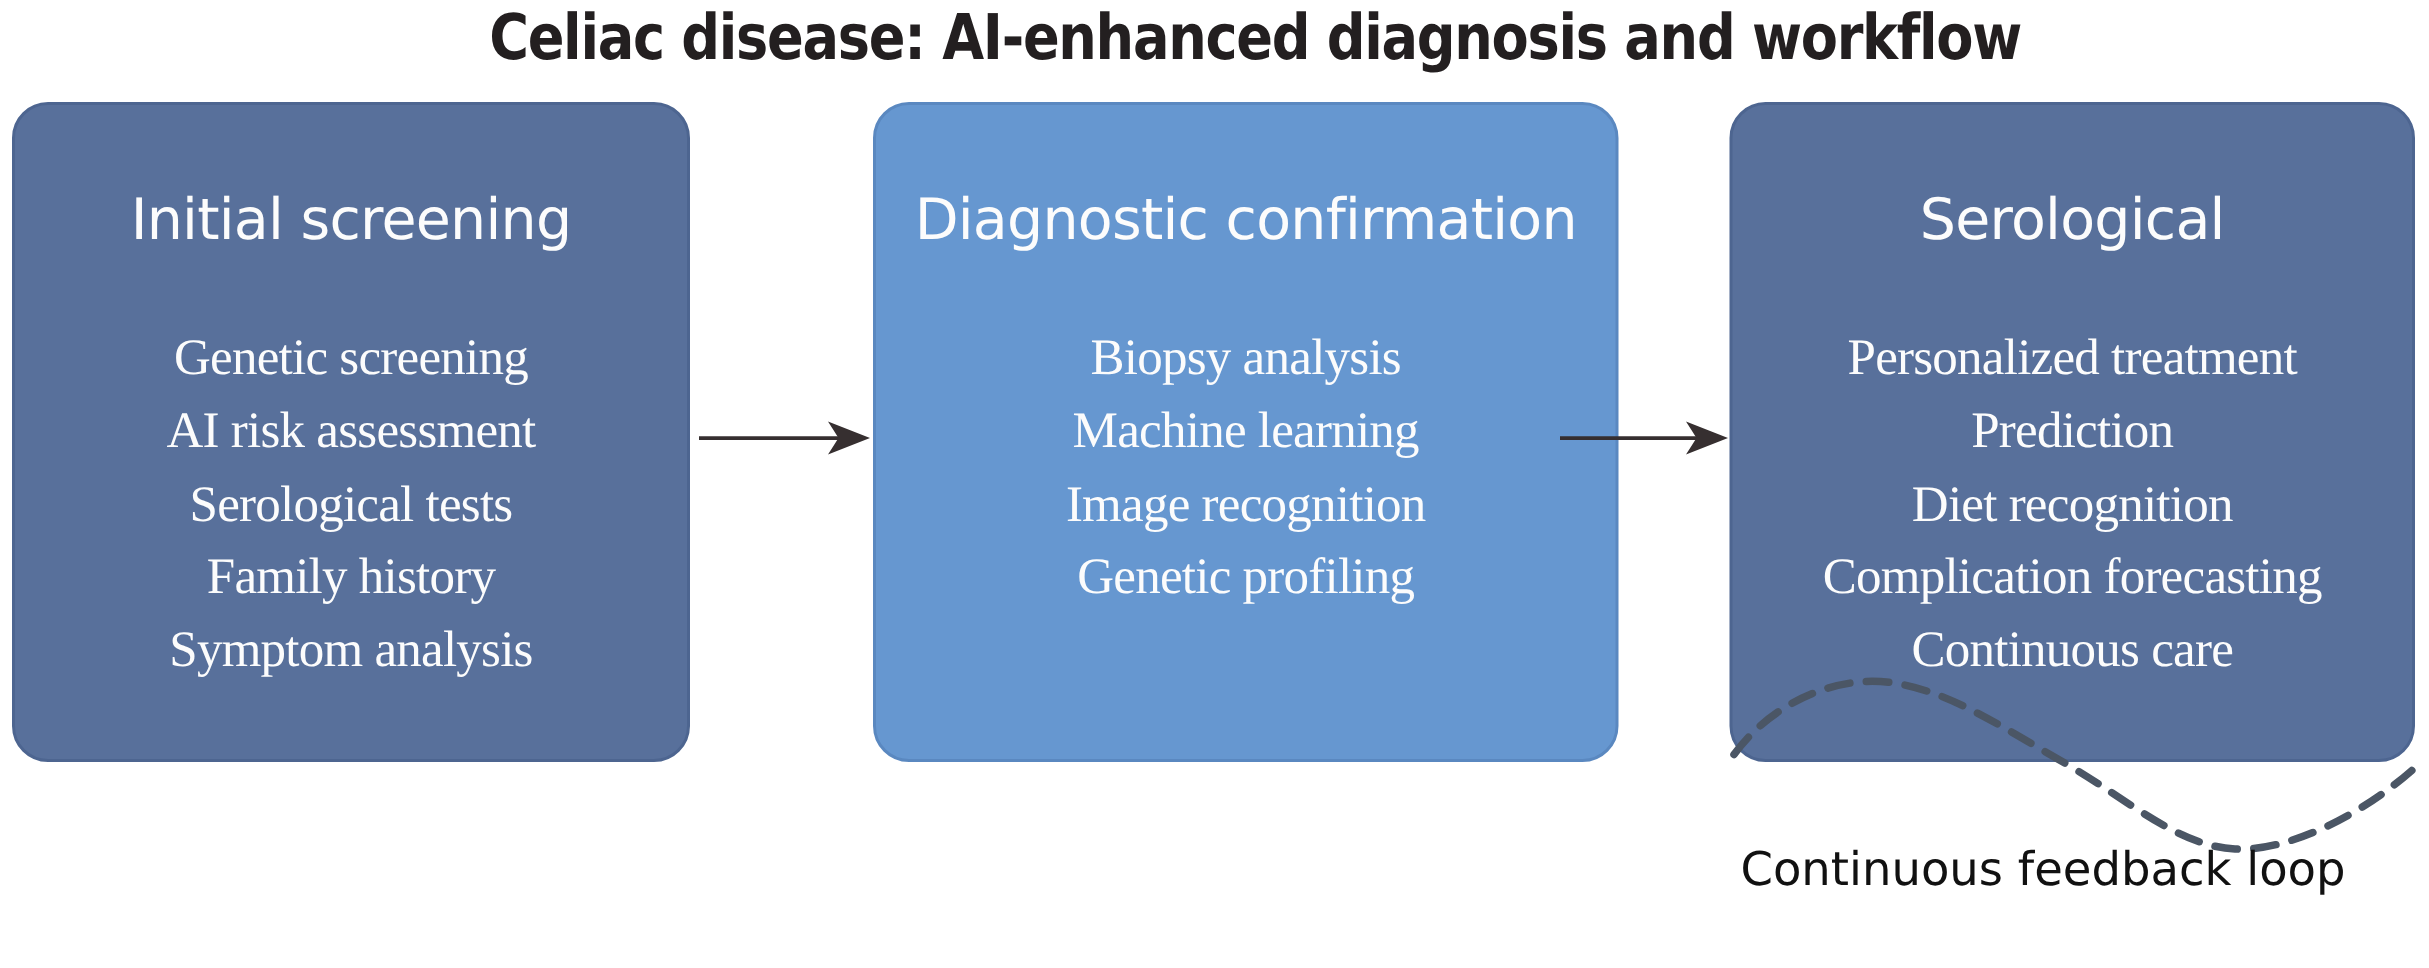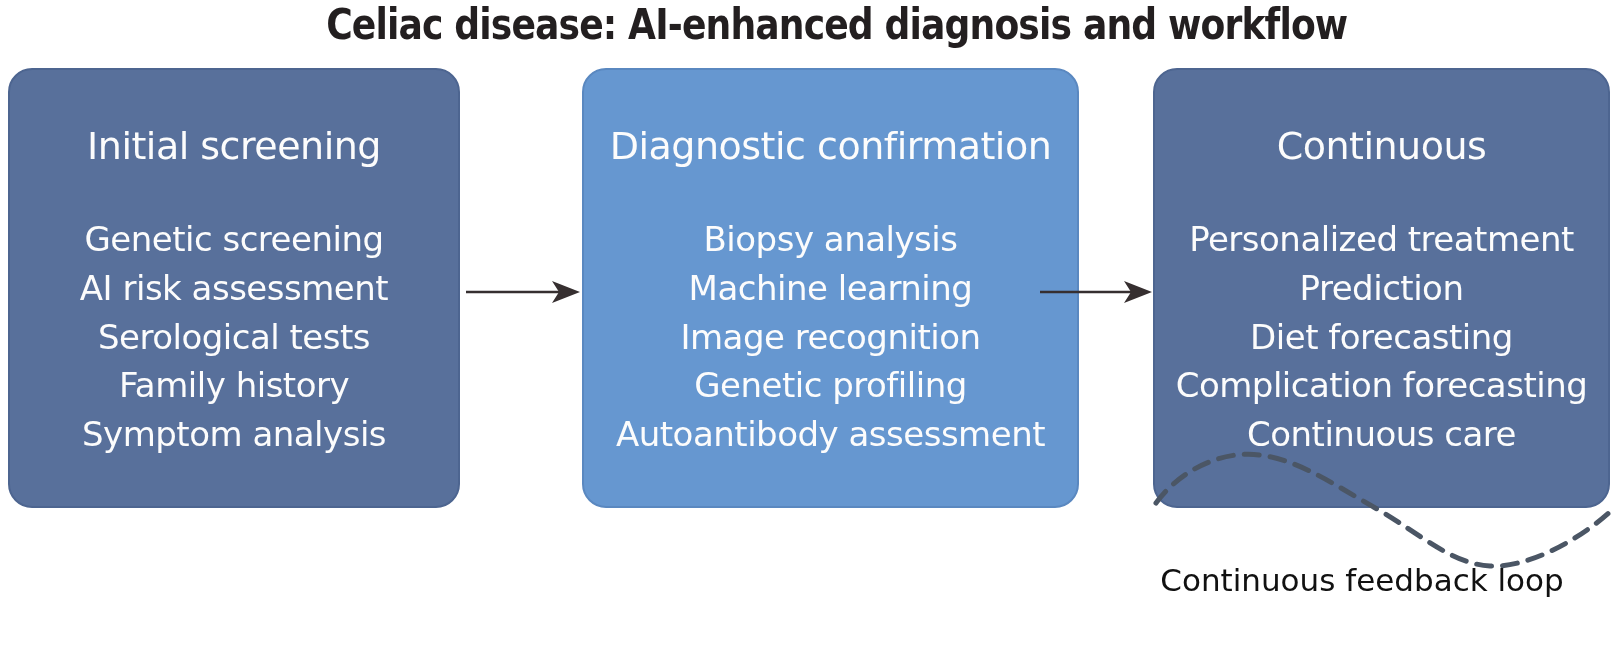--- a/index.html
+++ b/index.html
@@ -60,20 +60,21 @@
     line-height: 44px;
     white-space: nowrap;
   }
   .box-items {
     list-style: none;
     margin: 47px 0 0 0;
     padding: 0;
     font-size: 34px;
     letter-spacing: -0.5px;
     line-height: 48.8px;
+    font-family: Liberation Serif, serif;
   }
   .box-items li {
     white-space: nowrap;
   }
   .overlay {
     position: absolute;
     left: 0;
     top: 0;
     width: 1619px;
     height: 645px;
@@ -125,30 +126,29 @@
     </ul>
   </div>
 
   <div class="stage-box box-light box-2">
     <div class="box-title">Diagnostic confirmation</div>
     <ul class="box-items">
       <li>Biopsy analysis</li>
       <li>Machine learning</li>
       <li>Image recognition</li>
       <li>Genetic profiling</li>
-      <li>Autoantibody assessment</li>
     </ul>
   </div>
 
   <div class="stage-box box-dark box-3">
-    <div class="box-title">Continuous</div>
+    <div class="box-title">Serological</div>
     <ul class="box-items">
       <li>Personalized treatment</li>
       <li>Prediction</li>
-      <li>Diet forecasting</li>
+      <li>Diet recognition</li>
       <li>Complication forecasting</li>
       <li>Continuous care</li>
     </ul>
   </div>
 
   <svg class="overlay" viewBox="0 0 1619 645" xmlns="http://www.w3.org/2000/svg" aria-hidden="true">
     <g>
       <line class="arrow-line" x1="466" y1="292" x2="560" y2="292"></line>
       <polygon class="arrow-head" points="552,281 580,292 552,303 559,292"></polygon>
     </g>

